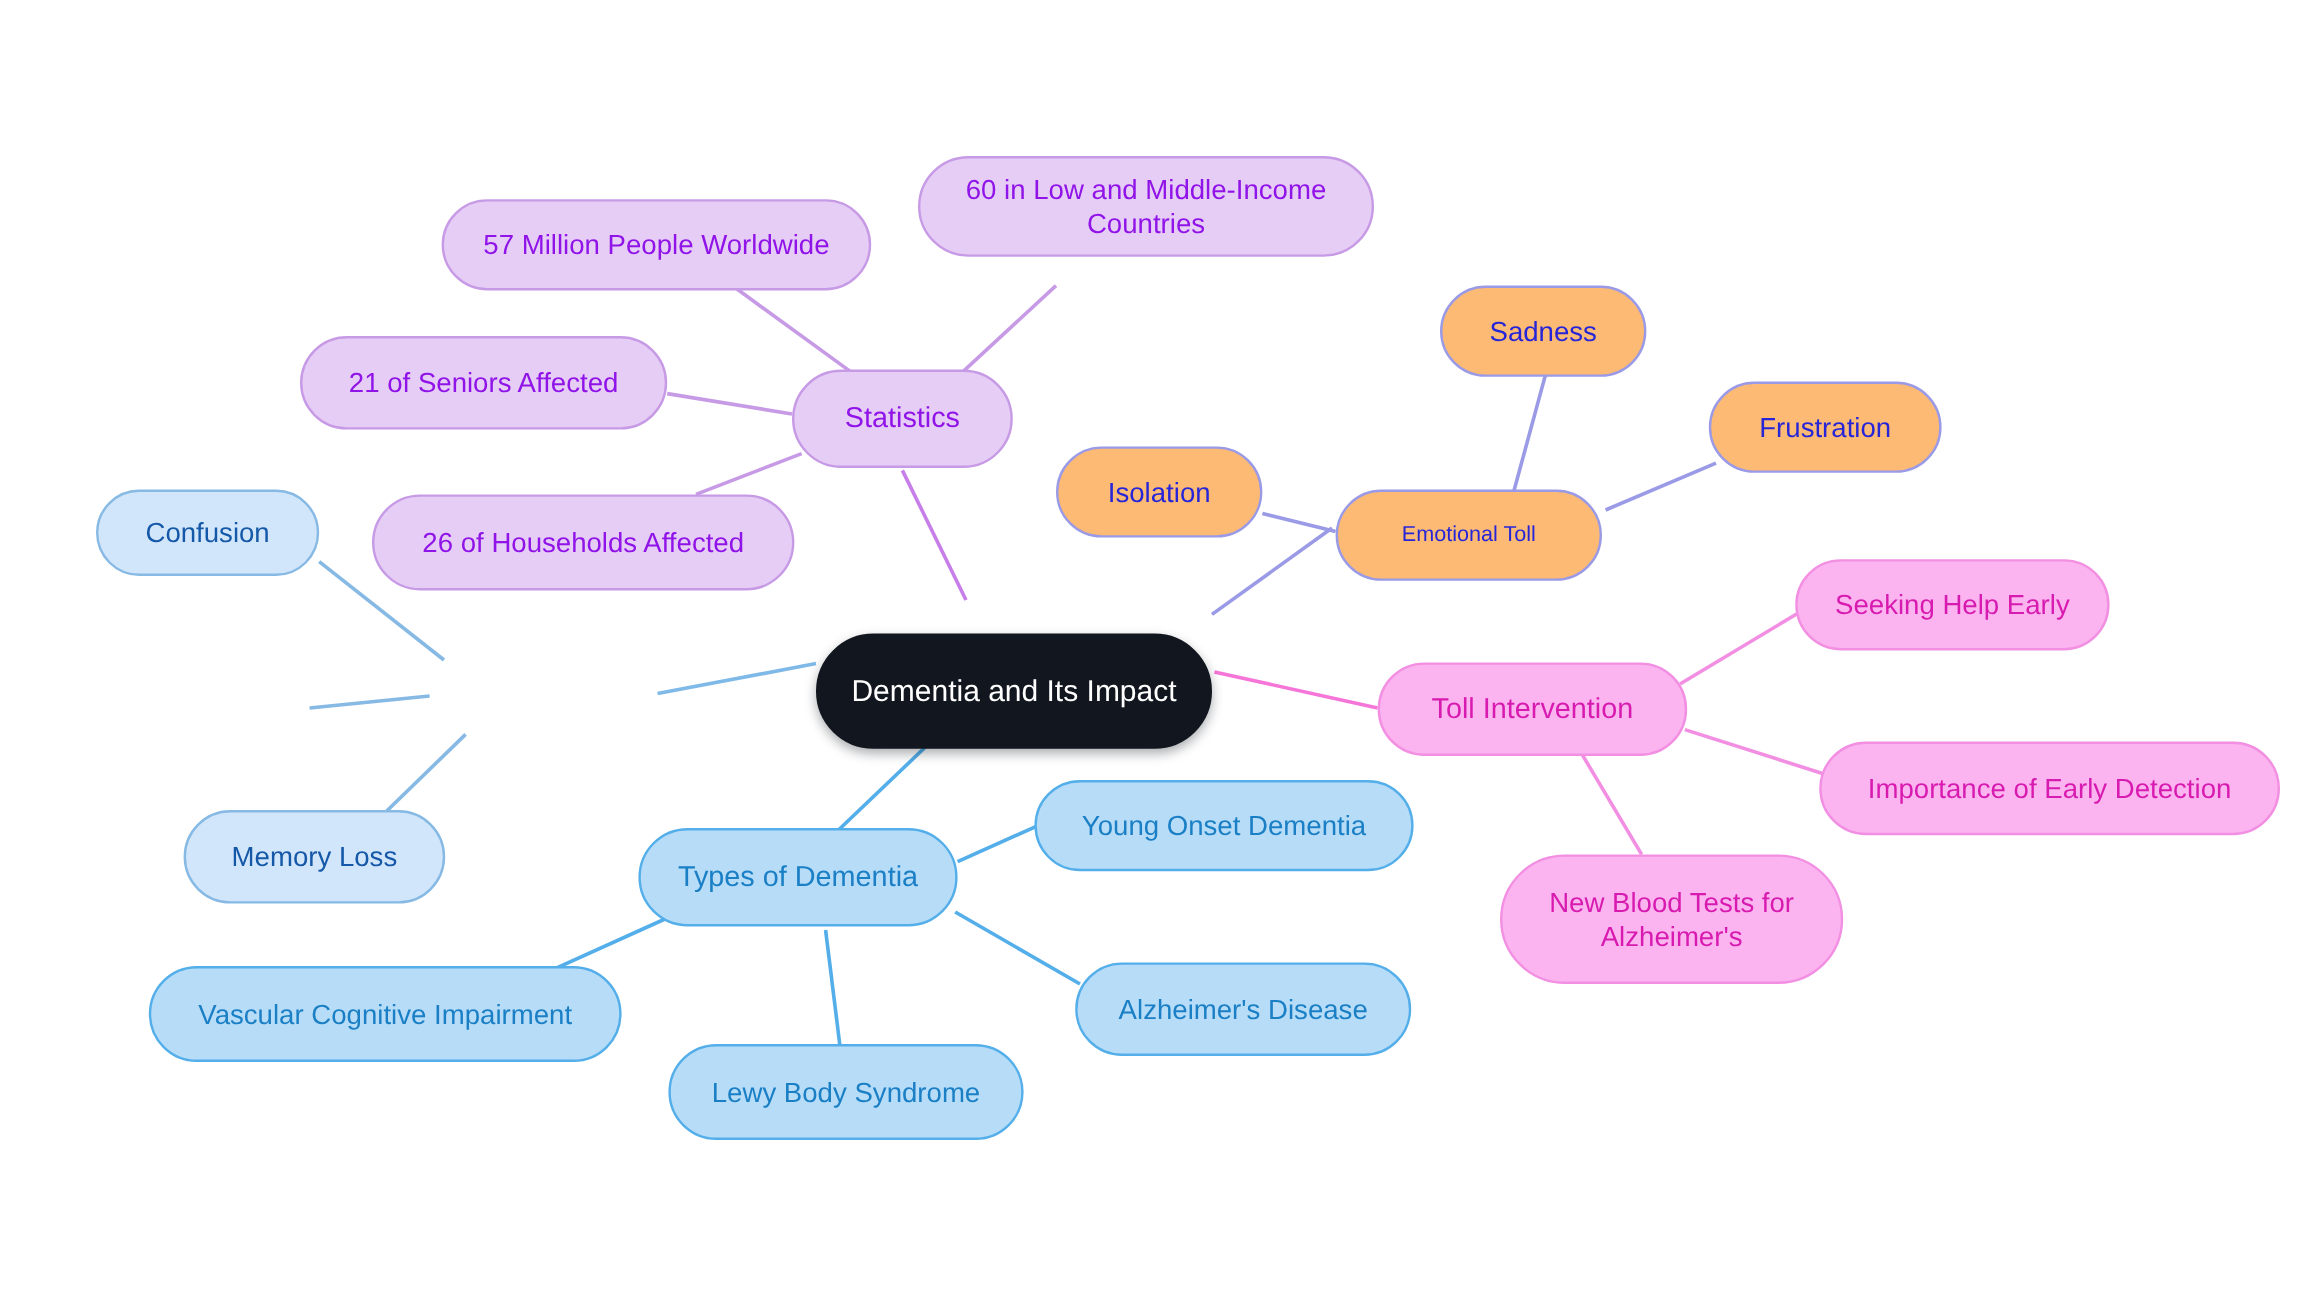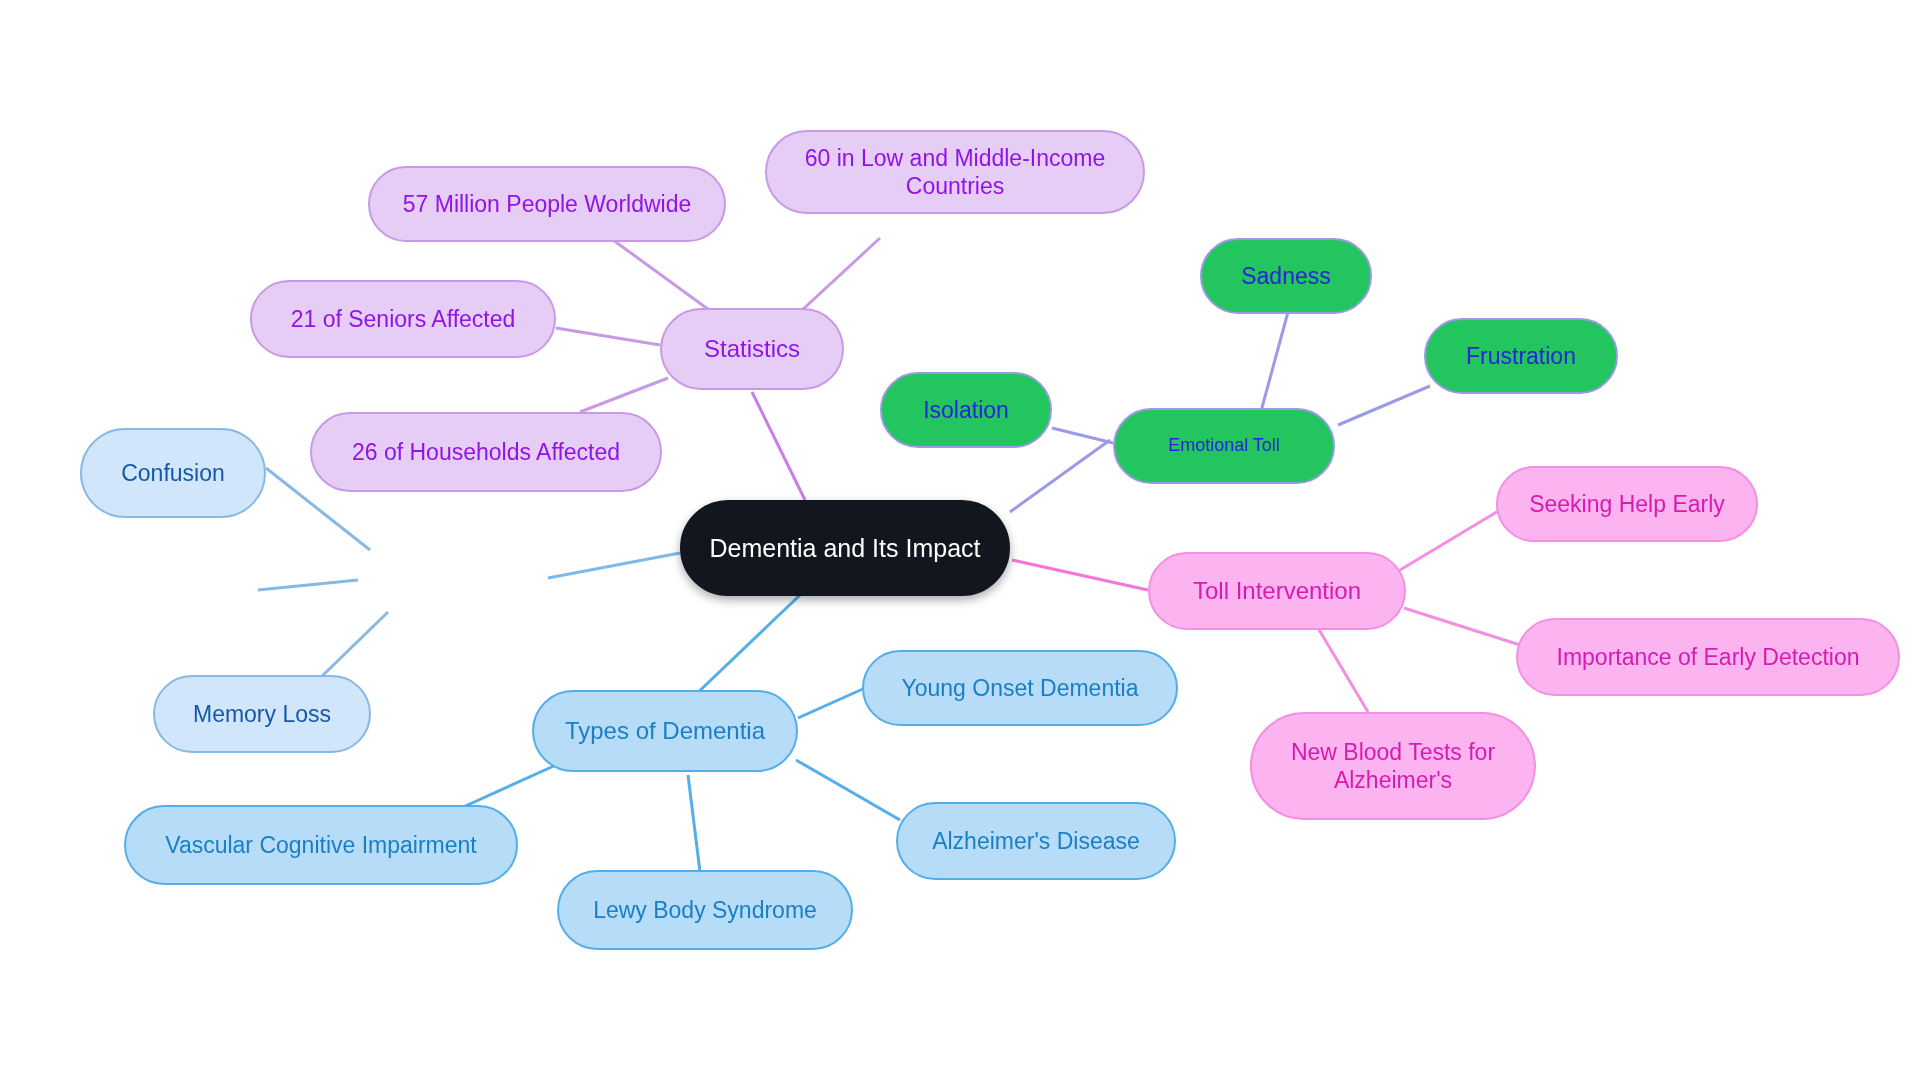--- a/index.html
+++ b/index.html
@@ -37,32 +37,33 @@
     padding: 6px 14px;
     white-space: pre-line;
   }
   
   .node.root {
     background: #12161f;
     border-color: #12161f;
     color: #ffffff;
     font-size: 25px;
     box-shadow: 0 4px 10px rgba(10,14,24,0.35);
+    margin-top: 28px;
   }
   
   .node.purple {
     background: #e6cdf6;
     border-color: #c79ae6;
     color: #9013e8;
     font-size: 23px;
   }
   .node.purple.branch { font-size: 24px; }
   
   .node.periwinkle {
-    background: #22c55e;
+    background: #fdba74;
     border-color: #9a9ae6;
     color: #2626d8;
     font-size: 23px;
   }
   .node.periwinkle.branch { font-size: 18px; }
   
   .node.pink {
     background: #fbb4ef;
     border-color: #f28fe2;
     color: #d81bb0;
@@ -163,21 +164,21 @@
     <span>Seeking Help Early</span>
   </div>
   <div class="node pink" style="left:1516px; top:618px; width:384px; height:78px;">
     <span>Importance of Early Detection</span>
   </div>
   <div class="node pink" style="left:1250px; top:712px; width:286px; height:108px;">
     <span>New Blood Tests for
 Alzheimer's</span>
   </div>
 
-  <div class="node paleblue" style="left:80px; top:428px; width:186px; height:90px;">
+  <div class="node paleblue" style="left:80px; top:408px; width:186px; height:72px;">
     <span>Confusion</span>
   </div>
   <div class="node paleblue" style="left:153px; top:675px; width:218px; height:78px;">
     <span>Memory Loss</span>
   </div>
 
   <div class="node skyblue branch" style="left:532px; top:690px; width:266px; height:82px;">
     <span>Types of Dementia</span>
   </div>
   <div class="node skyblue" style="left:862px; top:650px; width:316px; height:76px;">

